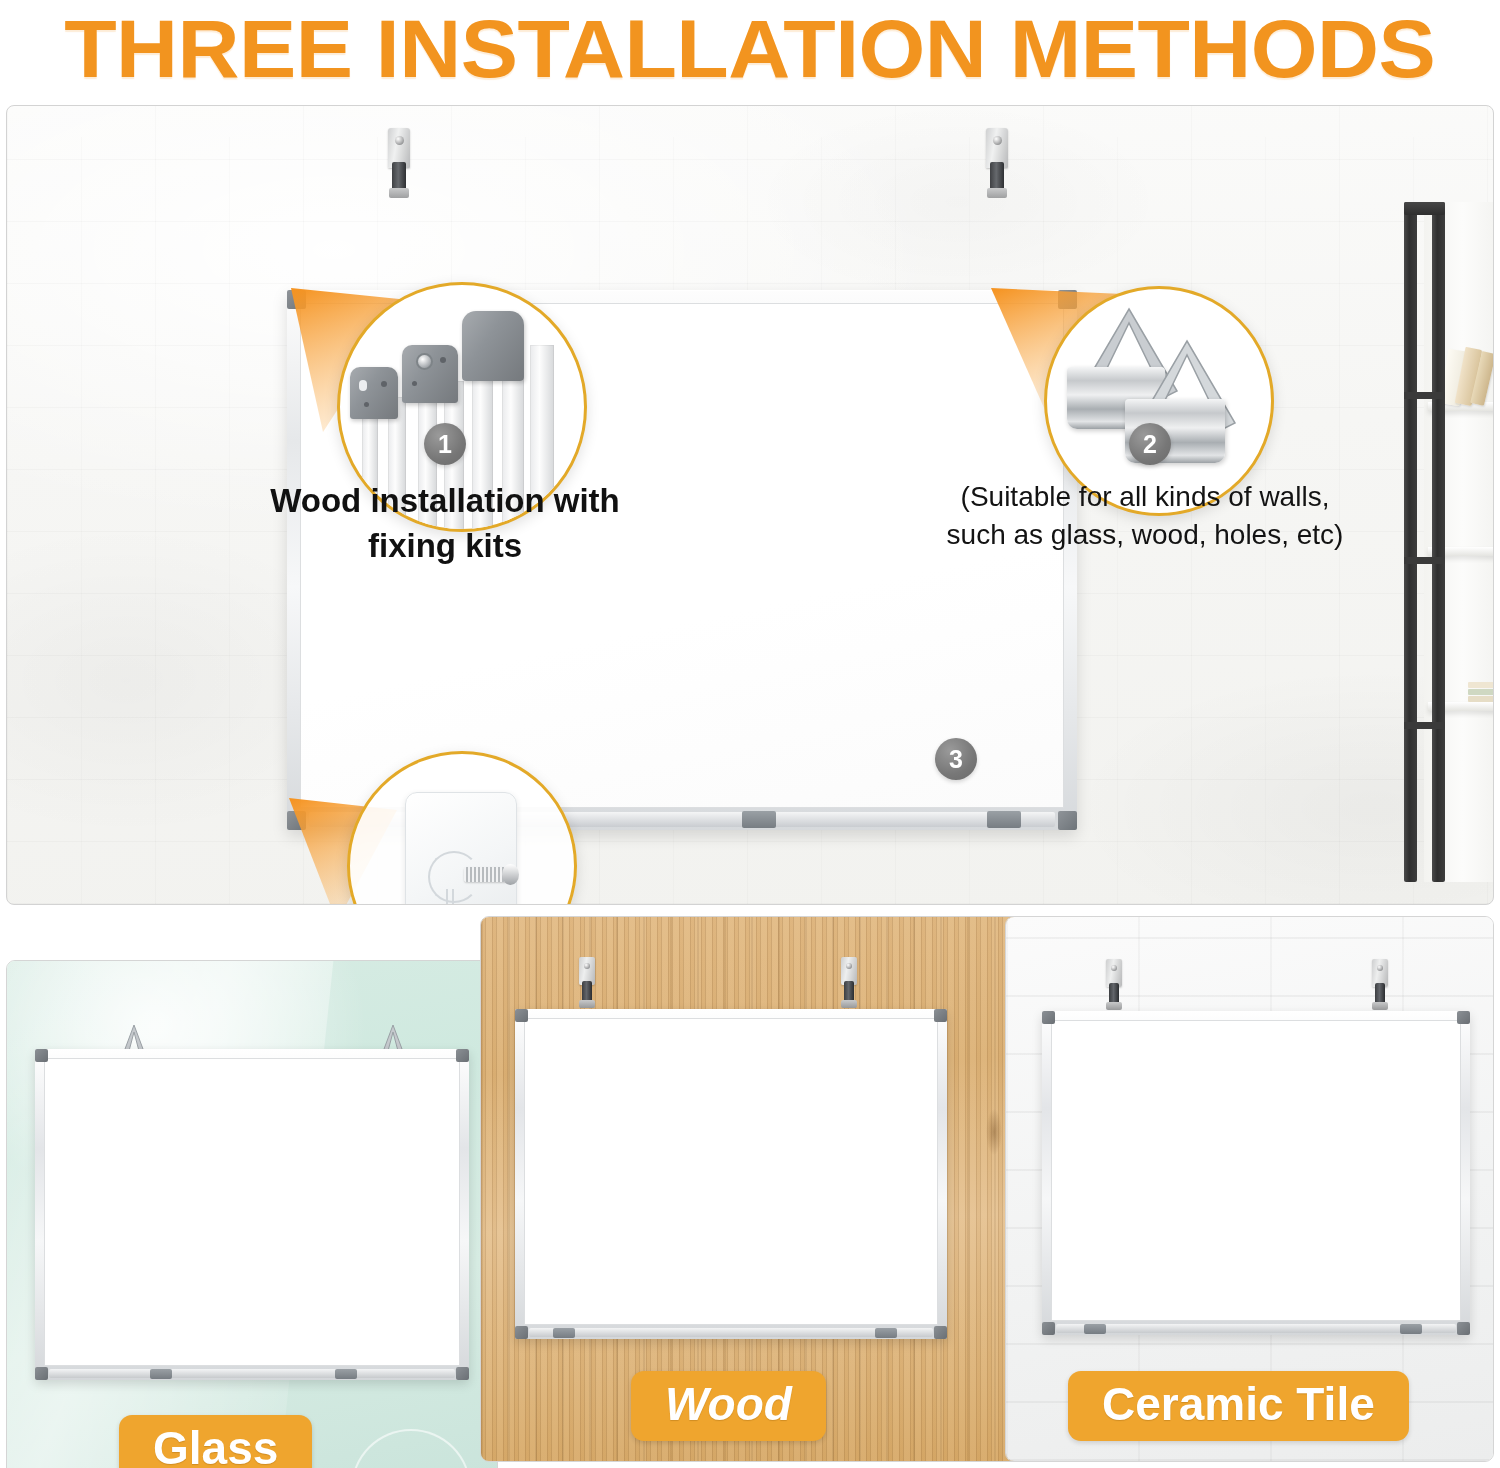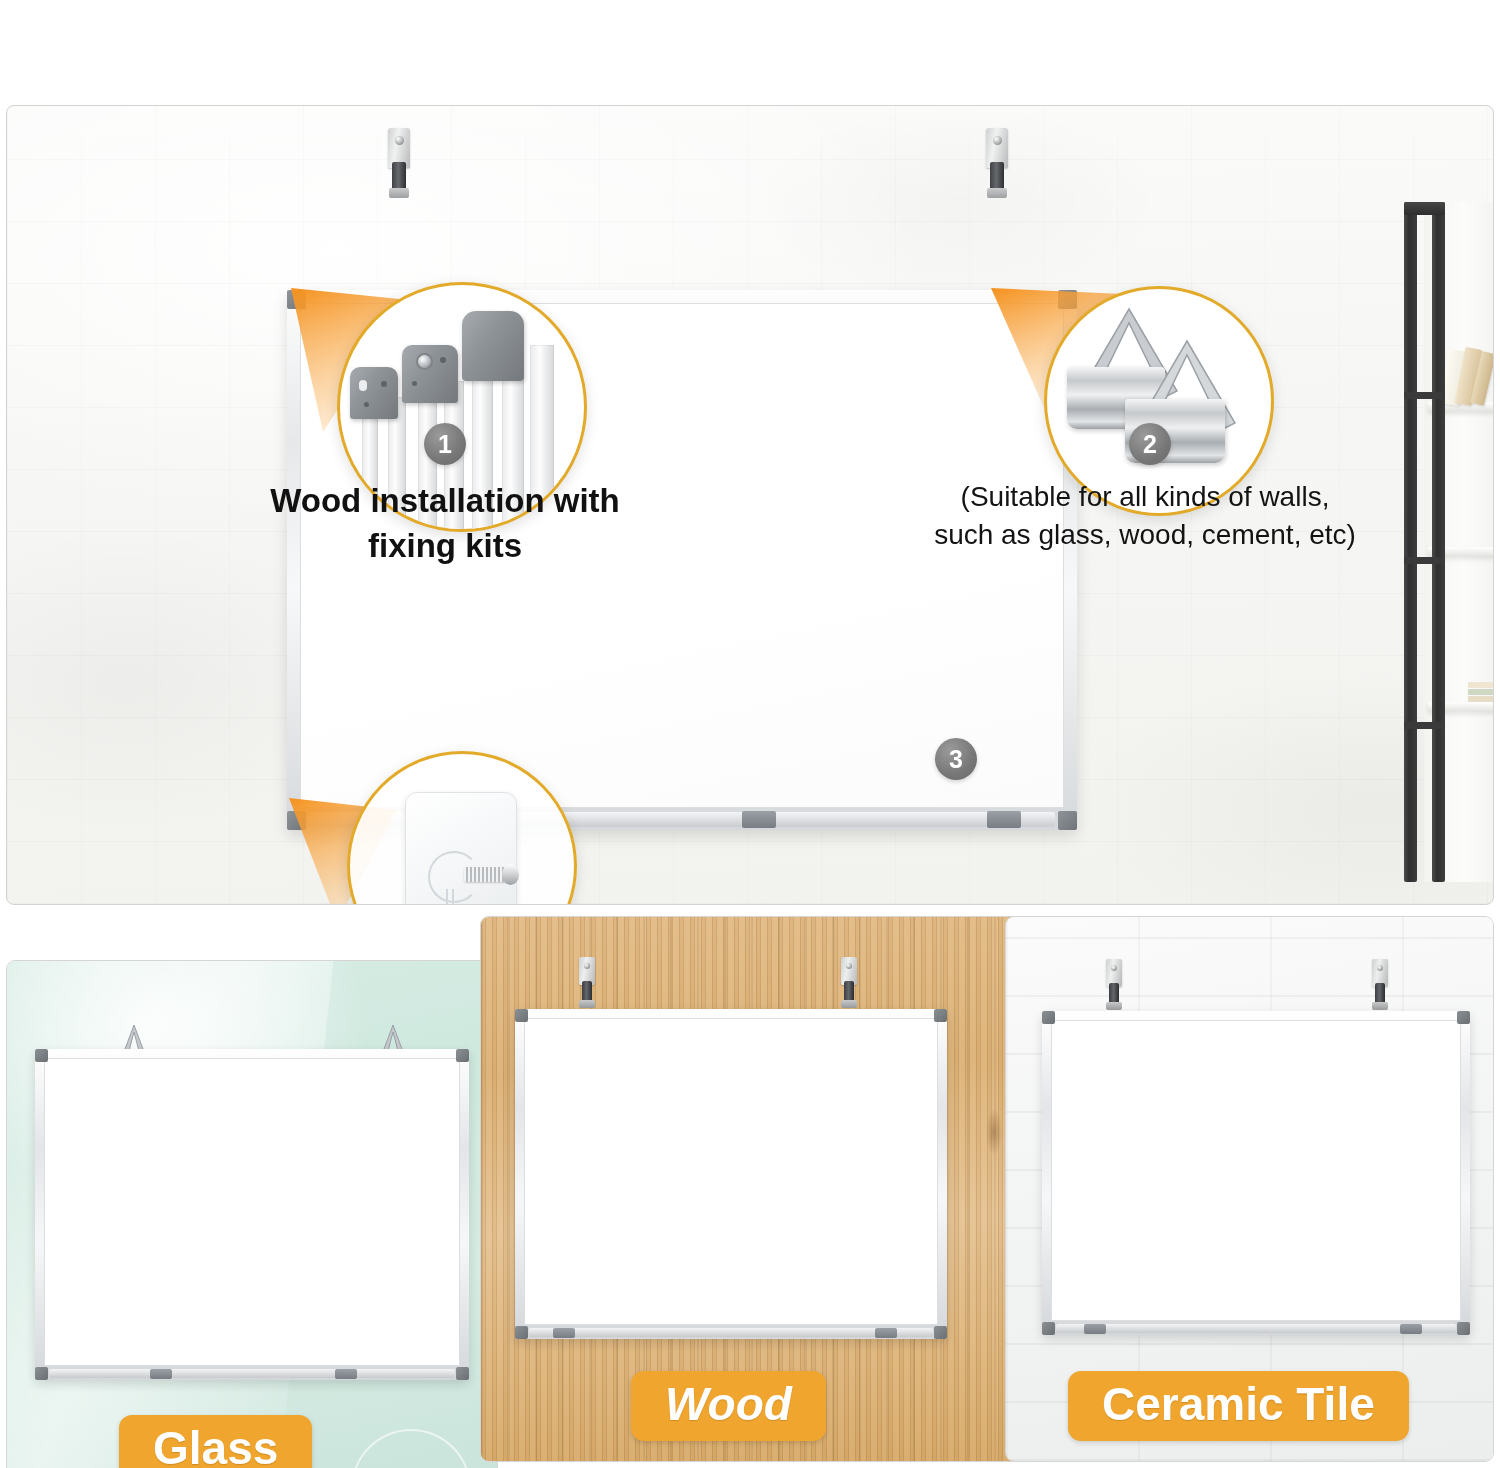--- a/index.html
+++ b/index.html
@@ -346,20 +346,23 @@
   }
   .lb-glass{ left:112px; }
   .lb-wood{ left:150px; }
   .lb-tile{ left:62px; }
 </style>
 </head>
 <body>
 
 <div class="page">
 
+  <div class="title-bar">
+    <div class="title-text">THREE INSTALLATION METHODS</div>
+  </div>
 
   <div class="hero">
     <div class="brick"></div>
     <div class="brick offset"></div>
     <div class="wall-smudge"></div>
 
     <div class="shelf-unit">
       <div class="shelf-back"></div>
       <div class="shelf-board sb1"></div>
       <div class="shelf-board sb2"></div>
@@ -483,21 +486,21 @@
 
     <div class="badge" style="left:417px; top:317px;">1</div>
     <div class="caption" style="left:228px; top:372px; width:420px;">
       <div class="cap-head">Wood installation with
 fixing kits</div>
     </div>
 
     <div class="badge" style="left:1122px; top:317px;">2</div>
     <div class="caption" style="left:868px; top:372px; width:540px;">
       <div class="cap-sub">(Suitable for all kinds of walls,
-such as glass, wood, cement, etc)</div>
+such as glass, wood, holes, etc)</div>
     </div>
 
     <div class="badge" style="left:928px; top:632px;">3</div>
   </div>
 
   <div class="strip">
 
     <div class="panel p-glass">
       <div class="bg-glass"></div>
       <div class="glass-sheen"></div>

